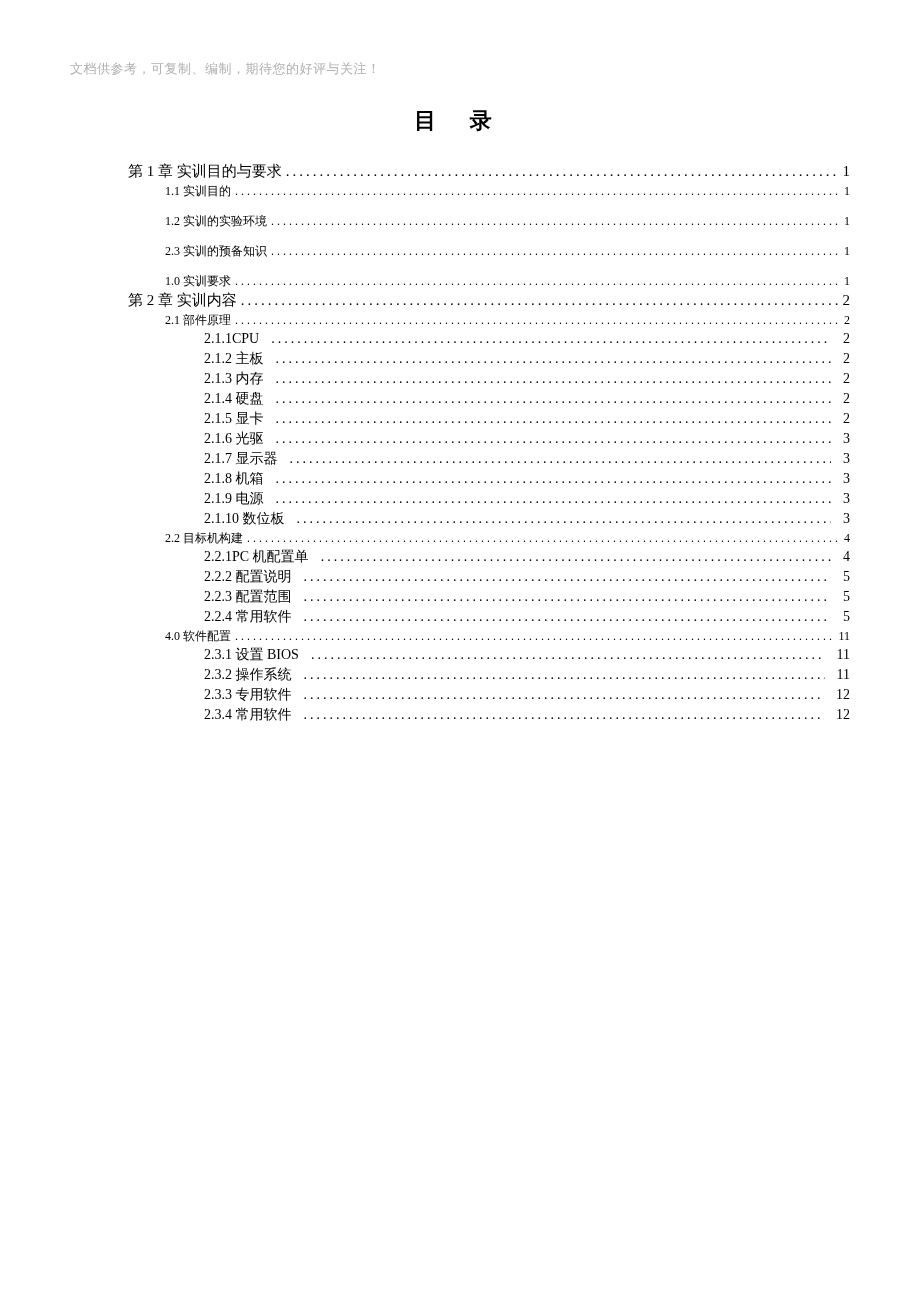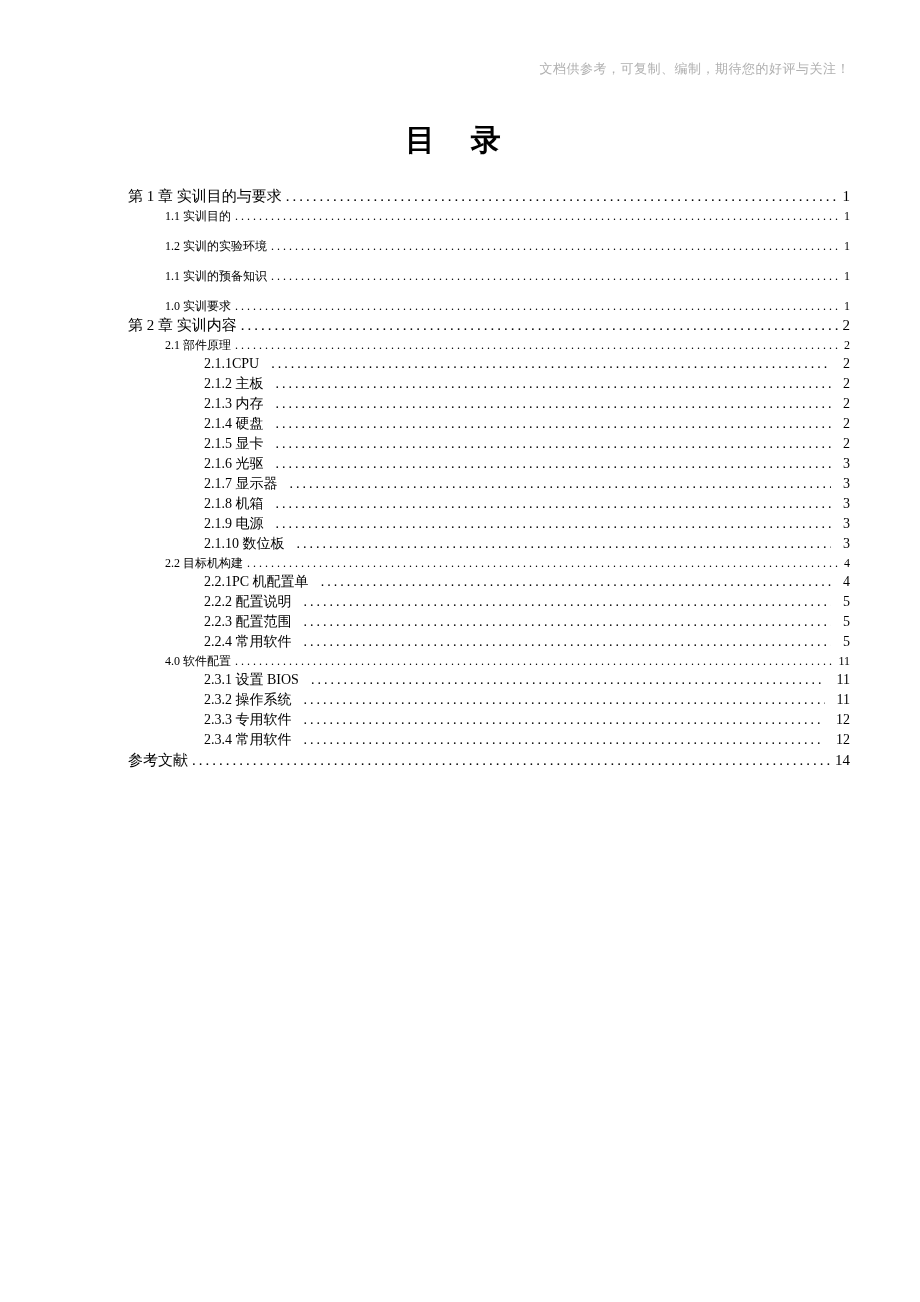--- a/index.html
+++ b/index.html
@@ -7,30 +7,30 @@
     background: #ffffff;
     width: 920px;
     min-height: 1302px;
     font-family: "SimSun", "宋体", serif;
     color: #000;
   }
   .page {
     padding: 60px 70px 0 70px;
   }
   .header-note {
-    text-align: right;
+    text-align: left;
     font-size: 13px;
     color: #b0b0b0;
     font-family: "SimSun", "宋体", serif;
     letter-spacing: 0.5px;
-    margin-bottom: 42px;
+    margin-bottom: 28px;
   }
   .title {
     text-align: center;
-    font-size: 30px;
+    font-size: 22px;
     font-weight: 600;
     letter-spacing: 14px;
     margin-bottom: 28px;
     font-family: "SimSun", "宋体", serif;
   }
   .toc {
     font-size: 14px;
     line-height: 1.0;
   }
   .toc-entry {
@@ -83,21 +83,21 @@
         <span class="toc-label">1.1 实训目的</span>
         <span class="toc-dots"></span>
         <span class="toc-page">1</span>
       </div>
       <div class="toc-entry lvl1">
         <span class="toc-label">1.2 实训的实验环境</span>
         <span class="toc-dots"></span>
         <span class="toc-page">1</span>
       </div>
       <div class="toc-entry lvl1">
-        <span class="toc-label">1.1 实训的预备知识</span>
+        <span class="toc-label">2.3 实训的预备知识</span>
         <span class="toc-dots"></span>
         <span class="toc-page">1</span>
       </div>
       <div class="toc-entry lvl1 tight">
         <span class="toc-label">1.0 实训要求</span>
         <span class="toc-dots"></span>
         <span class="toc-page">1</span>
       </div>
       <div class="toc-entry lvl0 tight">
         <span class="toc-label">第 2 章   实训内容</span>
@@ -201,20 +201,15 @@
       </div>
       <div class="toc-entry lvl2">
         <span class="toc-label">2.3.3 专用软件</span>
         <span class="toc-dots"></span>
         <span class="toc-page">12</span>
       </div>
       <div class="toc-entry lvl2">
         <span class="toc-label">2.3.4 常用软件</span>
         <span class="toc-dots"></span>
         <span class="toc-page">12</span>
-      </div>
-      <div class="toc-entry lvl0 tight">
-        <span class="toc-label">参考文献</span>
-        <span class="toc-dots"></span>
-        <span class="toc-page">14</span>
       </div>
     </div>
 </div>
 
 </body></html>

